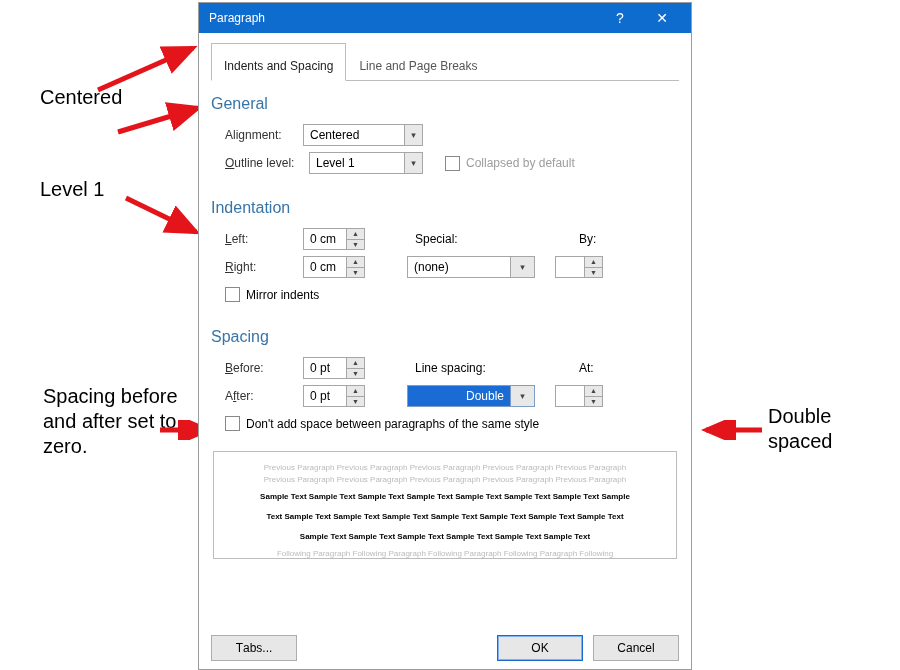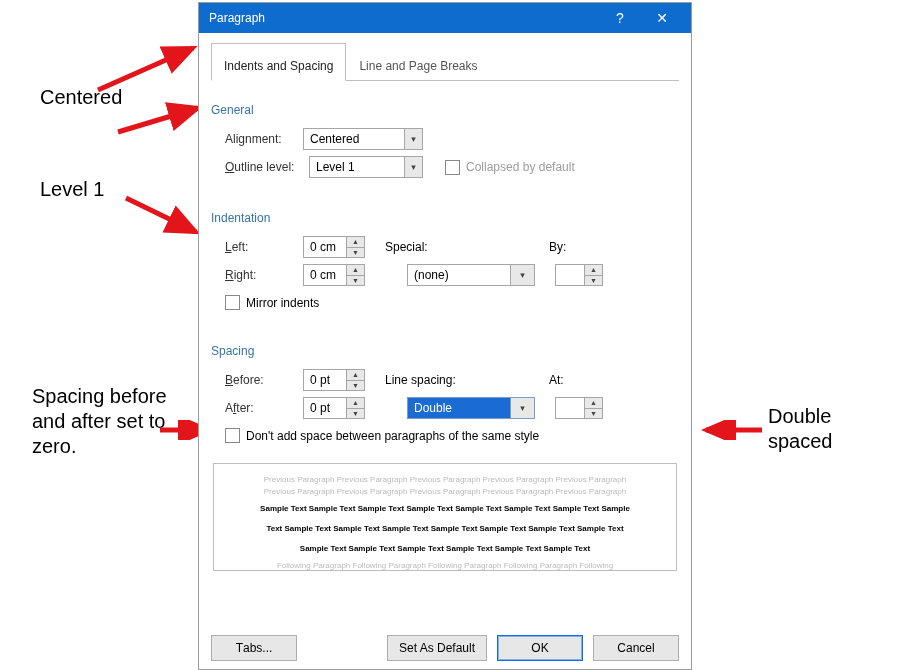--- a/index.html
+++ b/index.html
@@ -60,22 +60,22 @@
     color: #555;
   }
   .tab.active {
     border: 1px solid #bdbdbd;
     border-bottom: 1px solid #fff;
     background: #fff;
     color: #222;
   }
   .section-title {
     color: #3774a8;
-    font-size: 12px;
-    margin: 16px 0 6px 0;
+    font-size: 16px;
+    margin: 8px 0 6px 0;
     padding-bottom: 2px;
   }
   .row {
     display: flex;
     align-items: center;
     margin: 3px 0 3px 14px;
     gap: 6px;
   }
   .lbl {
     width: 72px;
@@ -139,36 +139,37 @@
     gap: 6px;
   }
   .checkbox .box {
     width: 15px;
     height: 15px;
     border: 1px solid #888;
     background: #fff;
   }
   .disabled { color: #9d9d9d; }
   .collab { margin-left: 16px; }
-  .col2-wide { margin-left: 14px; width: 82px; }
+  .col2-wide { margin-left: 44px; width: 82px; }
   .col3 { margin-left: 14px; width: 30px; }
   .small-spin { width: 48px; }
   .line-spacing-field {
     width: 128px;
     height: 22px;
     border: 1px solid #7e9cc9;
     display: flex;
     align-items: stretch;
   }
   .line-spacing-field .ls-val {
     flex: 1;
     background: #1a6bd3;
     color: #fff;
     padding: 3px 6px;
     font-size: 12px;
+    text-align: right;
   }
   .line-spacing-field .dd-btn { border-left: 1px solid #7e9cc9; }
   .preview-box {
     border: 1px solid #bdbdbd;
     margin: 4px 2px 2px 2px;
     padding: 10px 14px;
     font-size: 8px;
     color: #999;
     text-align: center;
     line-height: 1.5;
@@ -215,21 +216,21 @@
   .arrow {
     position: absolute;
   }
   .arrow svg { display: block; }
 </style>
 </head>
 <body>
 
 <div class="anno" style="left:40px; top:86px;">Centered</div>
 <div class="anno" style="left:40px; top:178px;">Level 1</div>
-<div class="anno" style="left:32px; top:384px; width:150px; line-height:1.25;">Spacing before and after set to zero.</div>
+<div class="anno" style="left:43px; top:384px; width:150px; line-height:1.25;">Spacing before and after set to zero.</div>
 <div class="anno" style="left:768px; top:404px; width:120px; line-height:1.25;">Double spaced</div>
 
 <div class="arrow" style="left:88px; top:40px;">
 <svg width="120" height="60">
       <defs>
         <marker id="ah1" markerWidth="8" markerHeight="8" refX="6" refY="3" orient="auto">
           <polygon points="0 0, 7 3, 0 6" fill="#e3141a"></polygon>
         </marker>
       </defs>
       <line x1="10" y1="50" x2="105" y2="8" stroke="#e3141a" stroke-width="5" marker-end="url(#ah1)"></line>
@@ -409,17 +410,16 @@
     </div>
     <div style="flex:1"></div>
   </div>
 
   <div class="buttonbar">
     <div class="btn">
         <span class="ul">T</span>
         <span>abs...</span>
       </div>
     <div class="gap"></div>
-    <div class="btn" style="min-width:100px">Set As Default</div>
     <div class="btn primary">OK</div>
     <div class="btn">Cancel</div>
   </div>
 </div>
 
 </body></html>

